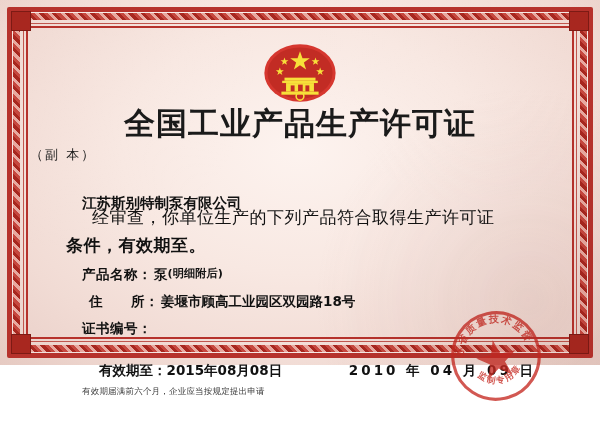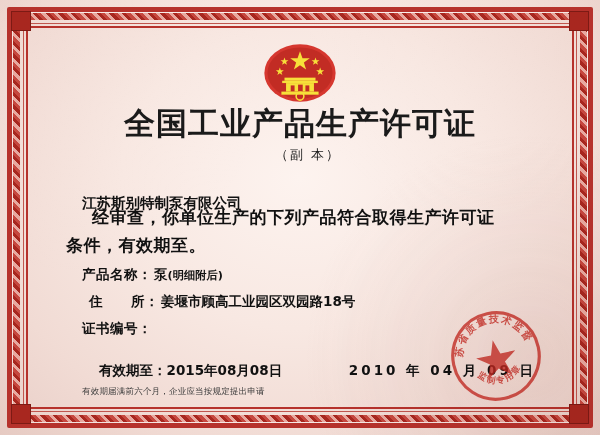--- a/index.html
+++ b/index.html
@@ -11,21 +11,21 @@
     width: 600px;
     height: 435px;
     overflow: hidden;
     font-family: "DejaVu Sans", "Liberation Sans", sans-serif;
   }
 
   
   .cert {
     position: relative;
     width: 600px;
-    height: 435px;
+    height: 365px;
     background:
       radial-gradient(ellipse at 50% 40%, #fdf3ef 0%, #f8e8e2 45%, #f0d9d2 78%, #e6cac2 100%);
     box-sizing: border-box;
   }
   
   .cert::after {
     content: "";
     position: absolute;
     inset: 0;
     pointer-events: none;
@@ -109,43 +109,43 @@
     font-family: "DejaVu Sans", "Liberation Sans", sans-serif;
     font-size: 31px;
     font-weight: bold;
     color: #1a1a1a;
     letter-spacing: 1px;
     line-height: 1;
   }
   .subtitle {
     position: absolute;
     top: 116px;
-    left: 16px; right: 0;
-    text-align: center;
+    left: 0; right: 0;
+    text-align: left;
     font-size: 13px;
     color: #1a1a1a;
     letter-spacing: 2px;
   }
 
   .company {
     position: absolute;
     top: 150px;
     left: 52px;
     font-size: 14.5px;
     font-weight: bold;
     color: #111;
     margin-top: 14px;
   }
   .body-line1 {
     position: absolute;
     top: 176px;
     left: 62px;
     right: 40px;
     font-size: 17px;
-    font-weight: bold;
+    font-weight: normal;
     color: #111;
     letter-spacing: 0.5px;
   }
   .body-line2 {
     position: absolute;
     top: 204px;
     left: 36px;
     font-size: 17px;
     font-weight: bold;
     color: #111;
@@ -153,21 +153,21 @@
   }
 
   .fields {
     position: absolute;
     top: 236px;
     left: 52px;
     right: 34px;
   }
   .field {
     display: flex;
-    align-items: center;
+    align-items: flex-start;
     margin-bottom: 9px;
     font-size: 13.5px;
     font-weight: bold;
     color: #111;
   }
   .field .lab {
     white-space: nowrap;
     letter-spacing: 0.5px;
   }
   .field .lab.spaced {

